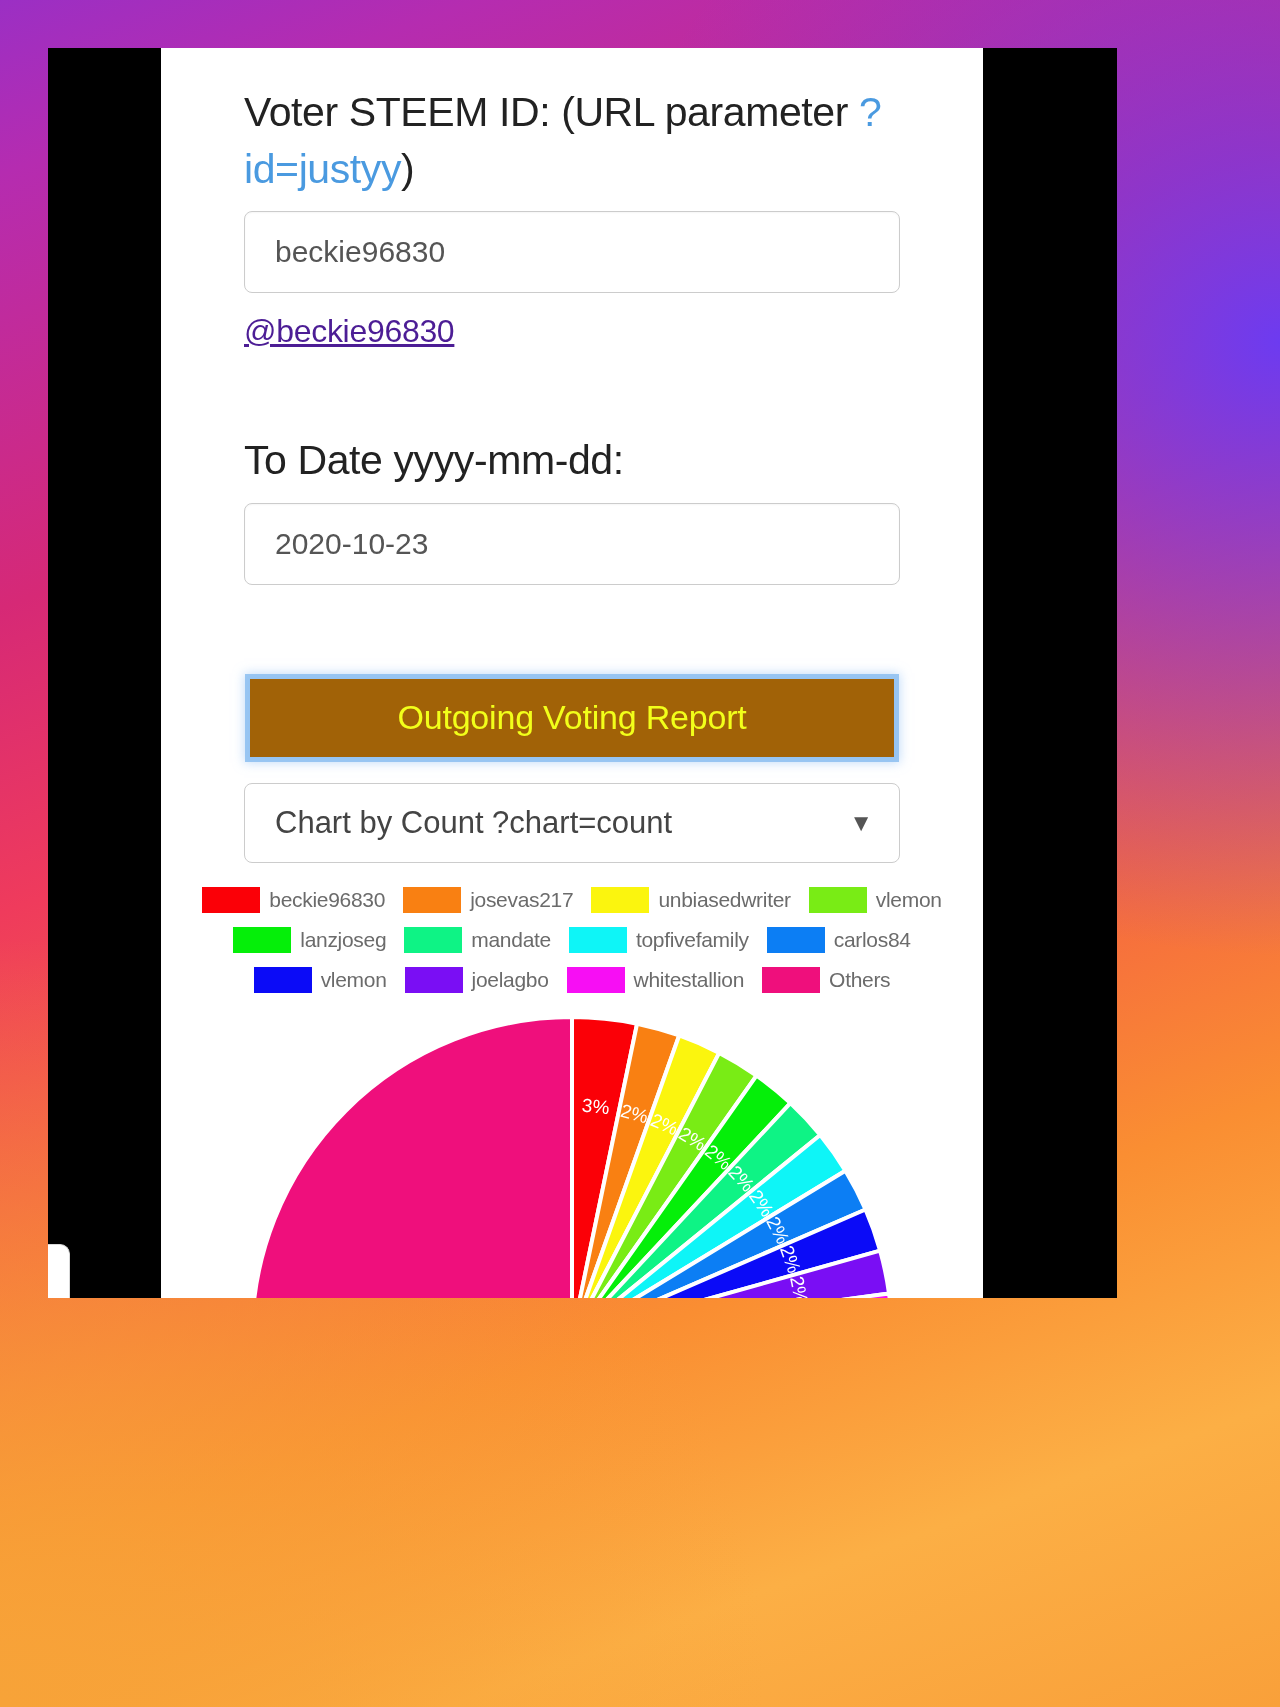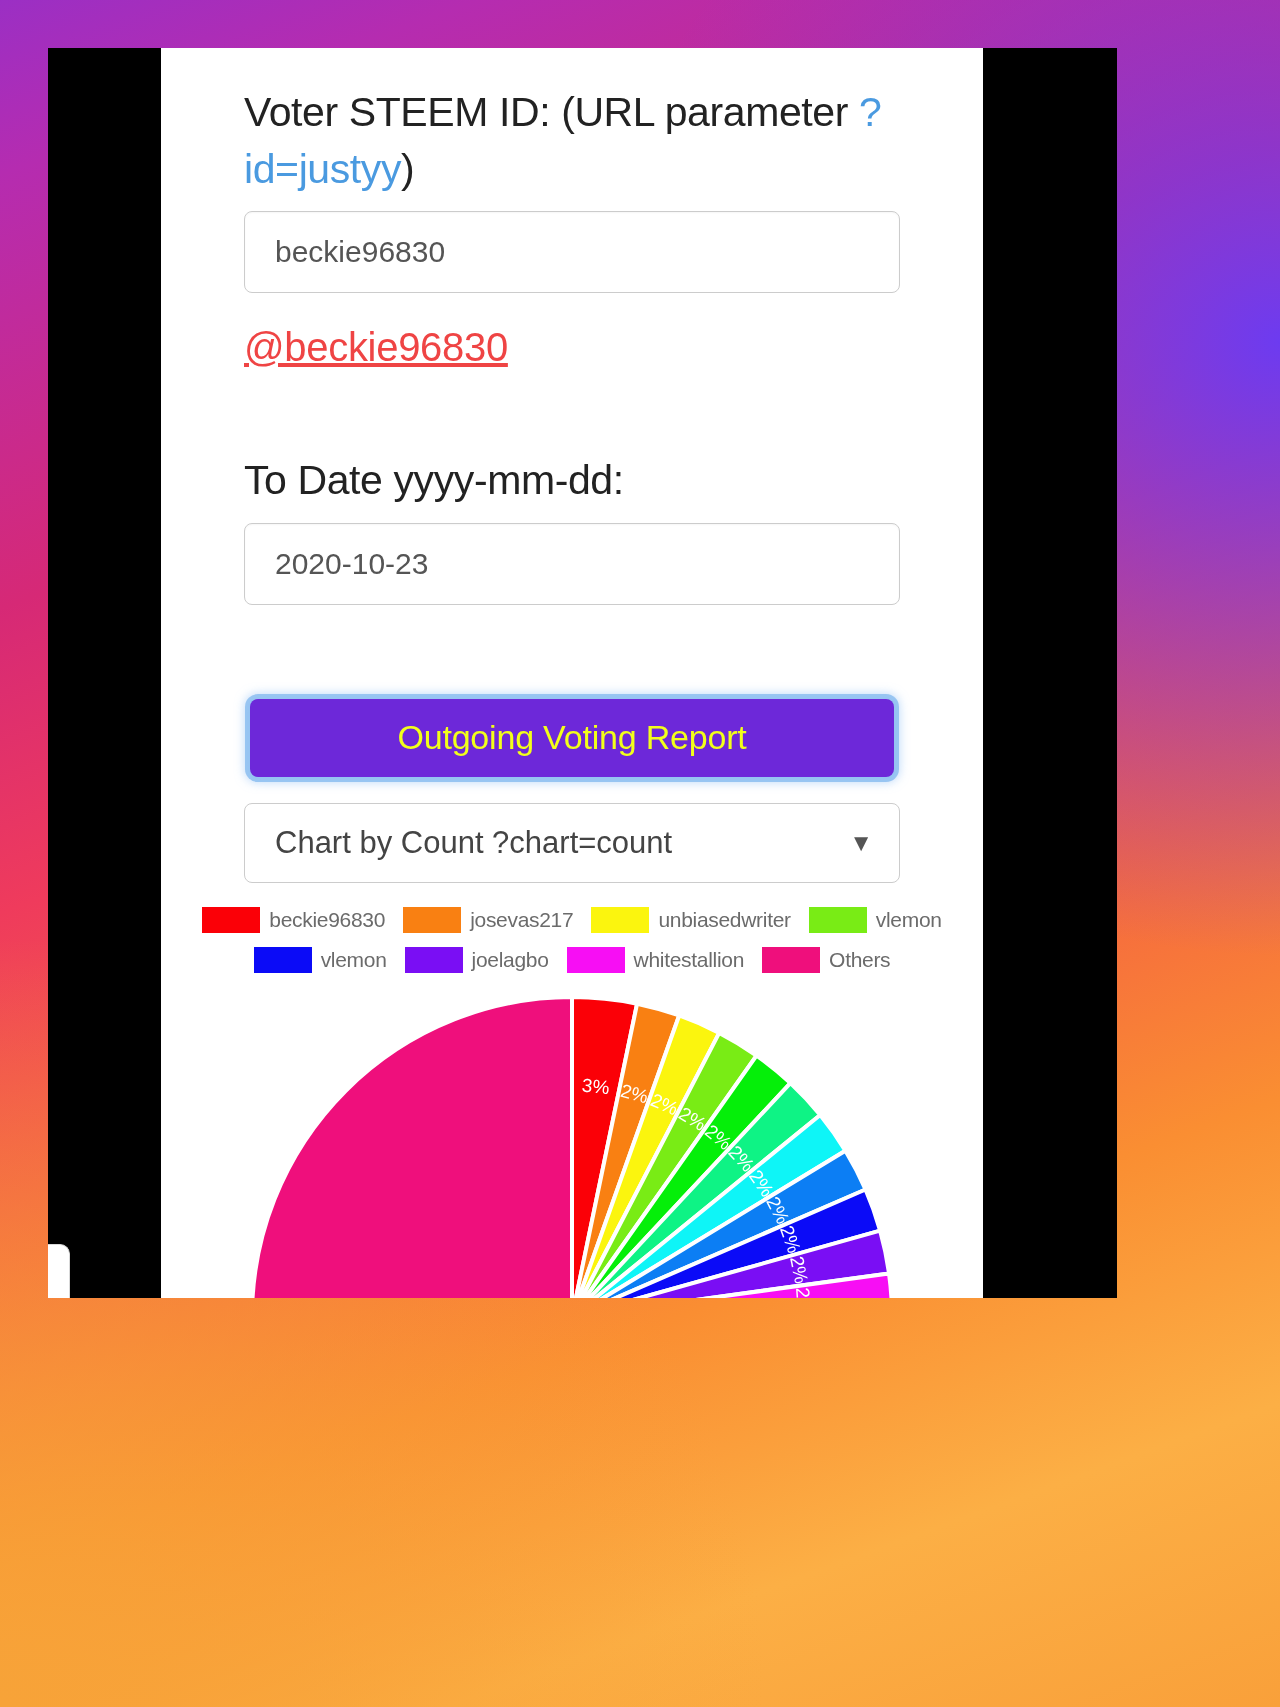--- a/index.html
+++ b/index.html
@@ -85,41 +85,41 @@
     font-family:"Liberation Sans", sans-serif;
     font-size:30px;
     color:#555;
     padding:0 30px;
     line-height:80px;
     box-shadow: inset 0 1px 2px rgba(0,0,0,.04);
   }
 
   .handle-link{
     display:block;
-    margin-top:32px;
-    font-size:40px;
-    color:#ef4444;
+    margin-top:20px;
+    font-size:32px;
+    color:#4c1d95;
     letter-spacing:-0.3px;
   }
 
   .gap-1 { height: 46px; }
   .gap-2 { height: 36px; }
   .gap-3 { height: 88px; }
 
   
   .btn-wrap{ position:relative; padding:6px; }
   .report-btn{
     position:relative;
     display:block;
     width:100%;
     height:78px;
-    background:#6d28d9;
+    background:#a16207;
     color:#f2ff1a;
     border:none;
-    border-radius:8px;
+    border-radius:0;
     font-family:"Liberation Sans", sans-serif;
     font-size:34px;
     letter-spacing:-0.2px;
     cursor:pointer;
     box-shadow:0 0 0 5px rgba(140,190,240,.85), 0 0 10px 6px rgba(150,195,245,.55);
   }
 
   .chart-select{
     position:relative;
     display:block;
@@ -266,20 +266,38 @@
               <span class="swatch" style="background: rgb(249, 128, 18);"></span>
               <span class="legend-label">josevas217</span>
             </div>
             <div class="legend-item">
               <span class="swatch" style="background: rgb(251, 245, 14);"></span>
               <span class="legend-label">unbiasedwriter</span>
             </div>
             <div class="legend-item">
               <span class="swatch" style="background: rgb(121, 236, 21);"></span>
               <span class="legend-label">vlemon</span>
+            </div>
+          </div>
+          <div class="legend-row">
+            <div class="legend-item">
+              <span class="swatch" style="background: rgb(5, 239, 9);"></span>
+              <span class="legend-label">lanzjoseg</span>
+            </div>
+            <div class="legend-item">
+              <span class="swatch" style="background: rgb(14, 243, 133);"></span>
+              <span class="legend-label">mandate</span>
+            </div>
+            <div class="legend-item">
+              <span class="swatch" style="background: rgb(14, 245, 247);"></span>
+              <span class="legend-label">topfivefamily</span>
+            </div>
+            <div class="legend-item">
+              <span class="swatch" style="background: rgb(12, 126, 244);"></span>
+              <span class="legend-label">carlos84</span>
             </div>
           </div>
           <div class="legend-row">
             <div class="legend-item">
               <span class="swatch" style="background: rgb(11, 11, 247);"></span>
               <span class="legend-label">vlemon</span>
             </div>
             <div class="legend-item">
               <span class="swatch" style="background: rgb(122, 14, 244);"></span>
               <span class="legend-label">joelagbo</span>

